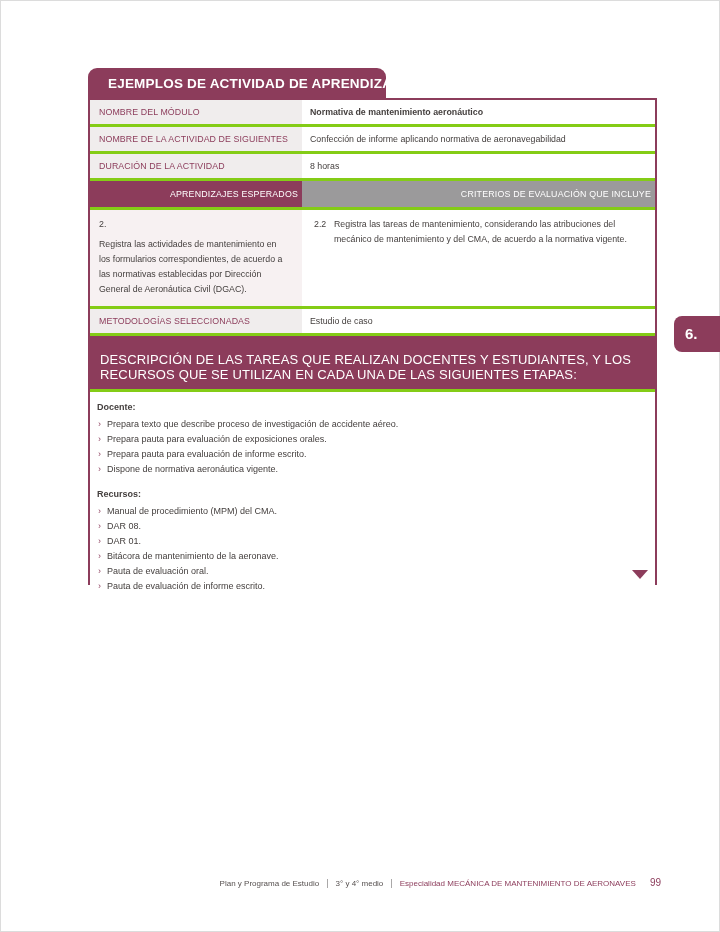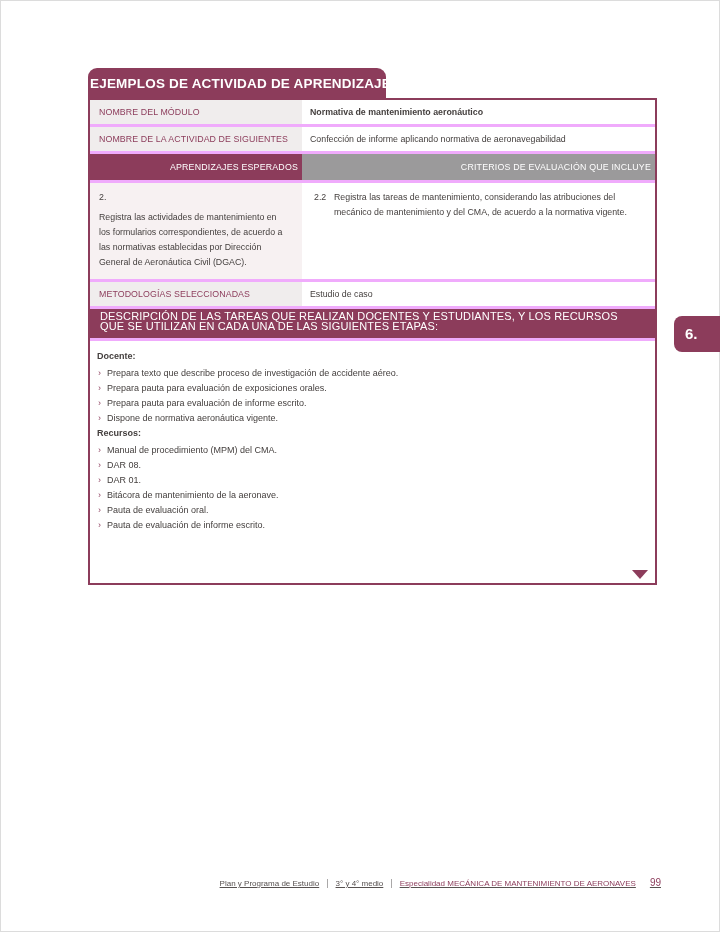--- a/index.html
+++ b/index.html
@@ -8,27 +8,27 @@
   .page {
     position:relative; width:720px; height:932px; background:#fff;
     outline:1px solid #dcdcdc; outline-offset:-1px; overflow:hidden;
   }
 
   
   .title-tab {
     position:absolute; left:88px; top:68px; width:298px; height:30px;
     background:var(--maroon,#8c3c5b); border-radius:9px 9px 0 0;
     color:#fff; font-weight:bold; font-size:13.5px; line-height:31px;
-    padding-left:2px; letter-spacing:0.2px; white-space:nowrap;
+    padding-left:20px; letter-spacing:0.2px; white-space:nowrap;
   }
 
   
   .act-table {
     position:absolute; left:88px; top:98px; width:569px; height:487px;
-    border:2px solid var(--maroon,#8c3c5b); background:#f0abfc;
+    border:2px solid var(--maroon,#8c3c5b); background:#84cc16;
     display:flex; flex-direction:column;
   }
   .row { display:flex; margin-bottom:3px; flex:0 0 auto; }
   .cell-label {
     flex:0 0 212px; background:var(--label_bg,#f0eded); color:var(--maroon,#8c3c5b);
     font-size:8.8px; padding:7px 8px 6px 9px; letter-spacing:0.1px; line-height:11px;
   }
   .cell-value {
     flex:1; background:#fff; color:var(--text_dark,#45403f);
     font-size:8.8px; padding:7px 8px 6px 8px; line-height:11px;
@@ -50,35 +50,35 @@
   .ap-num { margin-bottom:5px; }
   .criterio-cell {
     flex:1; display:flex; background:#fff; padding:7px 12px 9px 12px;
     font-size:8.8px; color:var(--text_dark,#45403f); line-height:15px;
   }
   .crit-num { flex:0 0 20px; }
   .crit-text { flex:1; }
 
   .desc-bar {
     display:block; background:var(--maroon,#8c3c5b); color:#fff;
-    font-size:11px; line-height:10px; padding:2px 12px 7px 10px;
+    font-size:13px; line-height:15px; padding:16px 12px 7px 10px;
     letter-spacing:0.15px;
   }
 
   .etapa-row { flex:1 1 auto; margin-bottom:0; }
   .etapa-label {
     flex:0 0 104px; background:var(--label_bg,#f0eded); color:var(--maroon,#8c3c5b);
     font-size:8.8px; padding:9px 6px 0 9px; line-height:13px; letter-spacing:0.1px;
   }
   .etapa-content {
     flex:1; background:#fff; padding:8px 10px 0 7px;
     font-size:9px; color:var(--text_dark,#45403f);
   }
   .list-title { font-weight:bold; line-height:15px; margin-bottom:2px; }
-  .list-title.rec { }
+  .list-title.rec { margin-top:10px; }
   .list-item { display:flex; line-height:15px; }
   .bullet { flex:0 0 10px; color:var(--maroon,#8c3c5b); padding-left:1px; }
   .item-text { flex:1; }
 
   .cont-arrow {
     position:absolute; right:7px; bottom:4px; width:0; height:0;
     border-left:8px solid transparent; border-right:8px solid transparent;
     border-top:9px solid var(--maroon,#8c3c5b);
   }
 
@@ -86,21 +86,21 @@
   .side-tab {
     position:absolute; right:0; top:316px; width:46px; height:36px;
     background:var(--maroon,#8c3c5b); border-radius:8px 0 0 8px;
     color:#fff; font-size:15px; font-weight:bold; line-height:36px; padding-left:11px;
   }
 
   
   .footer {
     position:absolute; top:877px; right:59px;
     display:flex; align-items:baseline; gap:7px;
-    font-size:8px; color:var(--footer_gray,#575150); white-space:nowrap;text-decoration:underline;
+    font-size:8px; color:var(--footer_gray,#575150); white-space:nowrap;
   }
   .fsep { color:#8f8c8c; font-size:9px; }
   .f-specialty { color:var(--maroon,#8c3c5b); }
   .f-pagenum { color:var(--maroon,#8c3c5b); font-size:10px; margin-left:7px; }
 </style>
 </head>
 <body>
 
 <div class="page">
 
@@ -113,20 +113,24 @@
     <div class="row">
       <div class="cell-label">NOMBRE DEL MÓDULO</div>
       <div class="cell-value bold">Normativa de mantenimiento aeronáutico</div>
     </div>
 
     <div class="row">
       <div class="cell-label">NOMBRE DE LA ACTIVIDAD DE SIGUIENTES</div>
       <div class="cell-value">Confección de informe aplicando normativa de aeronavegabilidad</div>
     </div>
 
+    <div class="row">
+      <div class="cell-label">DURACIÓN DE LA ACTIVIDAD</div>
+      <div class="cell-value">8 horas</div>
+    </div>
 
     <div class="row header-row">
       <div class="hdr hdr-left">APRENDIZAJES ESPERADOS</div>
       <div class="hdr hdr-right">CRITERIOS DE EVALUACIÓN QUE INCLUYE</div>
     </div>
 
     <div class="row">
       <div class="aprendizaje-cell">
         <div class="ap-num">2.</div>
         <div class="ap-text">Registra las actividades de mantenimiento en los formularios correspondientes, de acuerdo a las normativas establecidas por Dirección General de Aeronáutica Civil (DGAC).</div>

